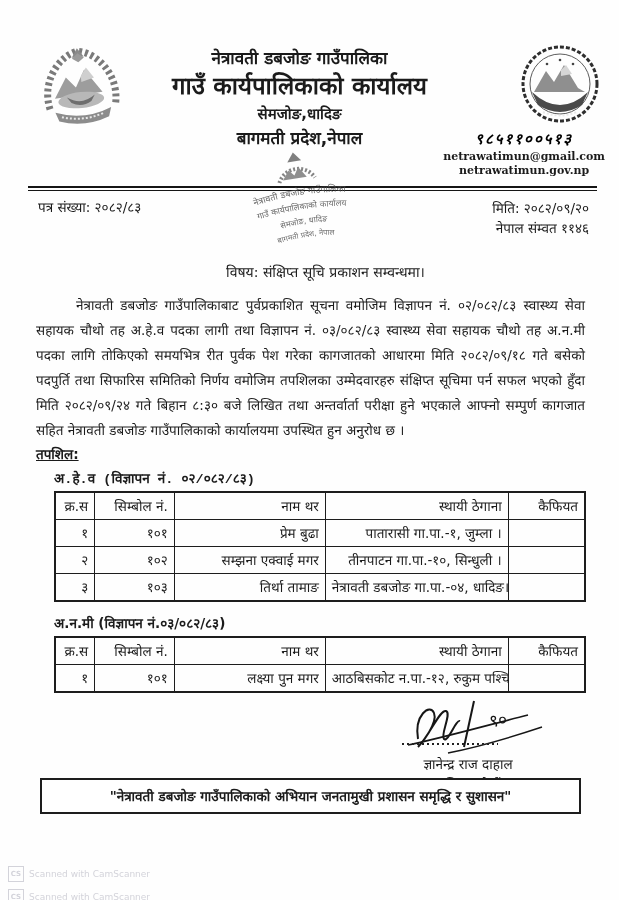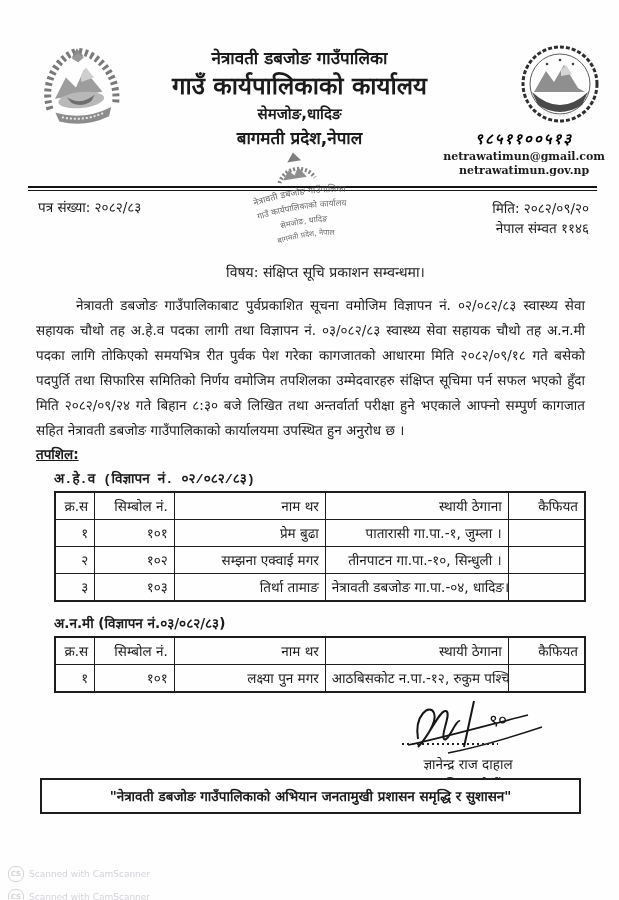--- a/index.html
+++ b/index.html
@@ -43,21 +43,21 @@
   
   .sig-block{width:190px;margin:2px 56px 0 auto;text-align:center;position:relative;}
   .sig-name{font-size:13.5px;margin-top:-6px;}
   .sig-title{font-size:13.5px;margin-top:2px;}
   
   .slogan-box{position:absolute;left:40px;right:38px;top:778px;border:2px solid #1d1d1d;
               padding:7px 6px;text-align:center;font-size:13.5px;font-weight:bold;background:#fff;}
   
   .wm{position:absolute;left:8px;display:flex;align-items:center;gap:5px;color:#d3d3da;}
   .wm1{top:866px;} .wm2{top:889px;}
-  .wm-badge{width:14px;height:14px;border:1px solid #d3d3da;border-radius:7px;font-size:7px;
+  .wm-badge{width:14px;height:14px;border:1px solid #d3d3da;border-radius:0;font-size:7px;
             font-weight:bold;display:flex;align-items:center;justify-content:center;}
   .wm-text{font-size:9px;font-family:"DejaVu Sans","Liberation Sans",sans-serif;}
 </style>
 </head>
 <body>
 
 <div class="page">
 
   <div class="header">
 

